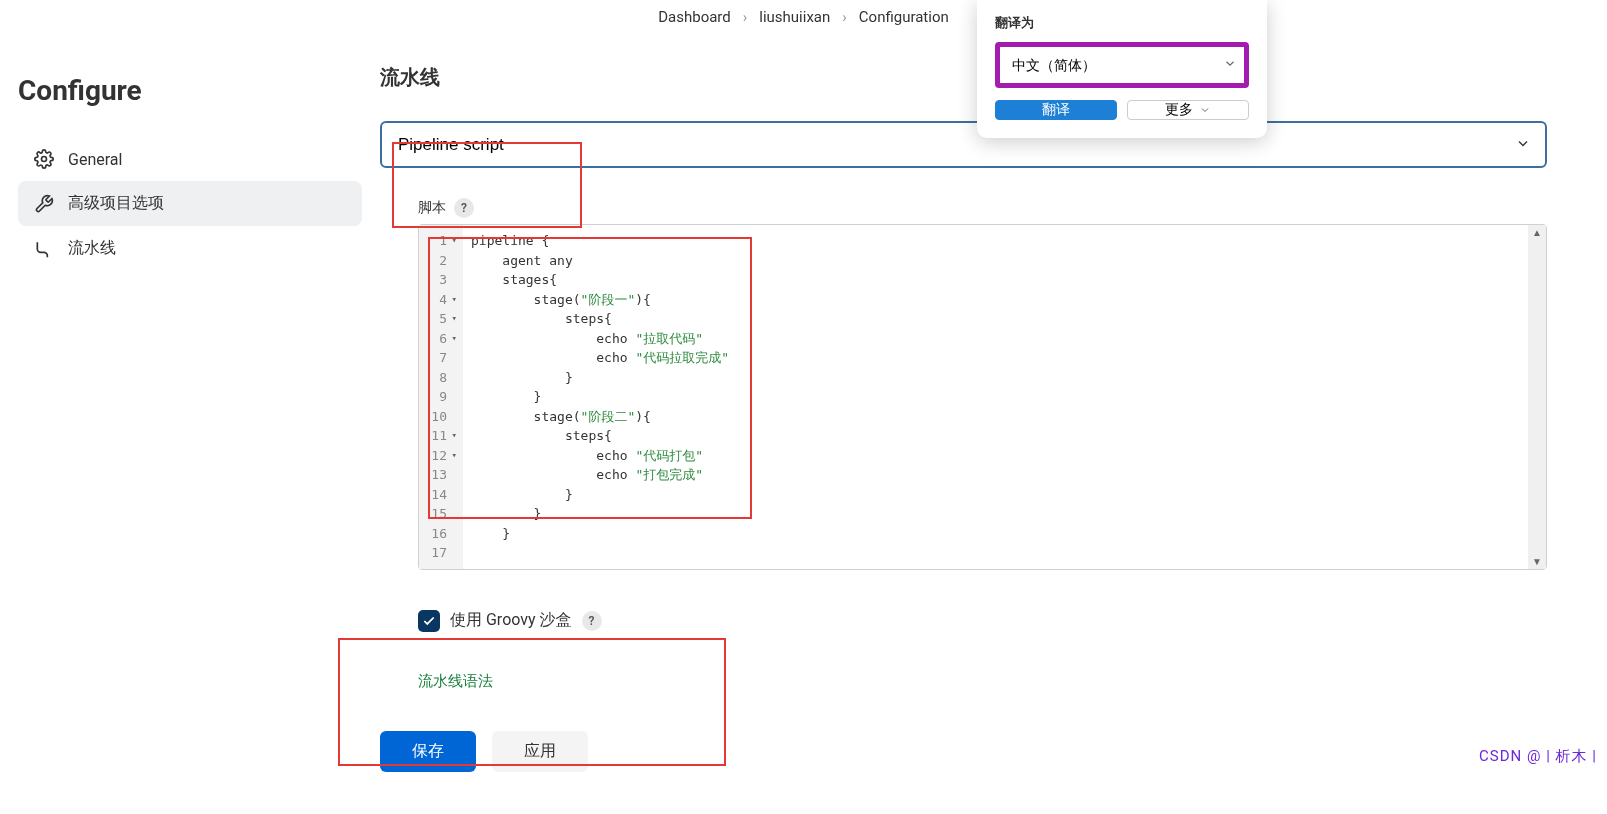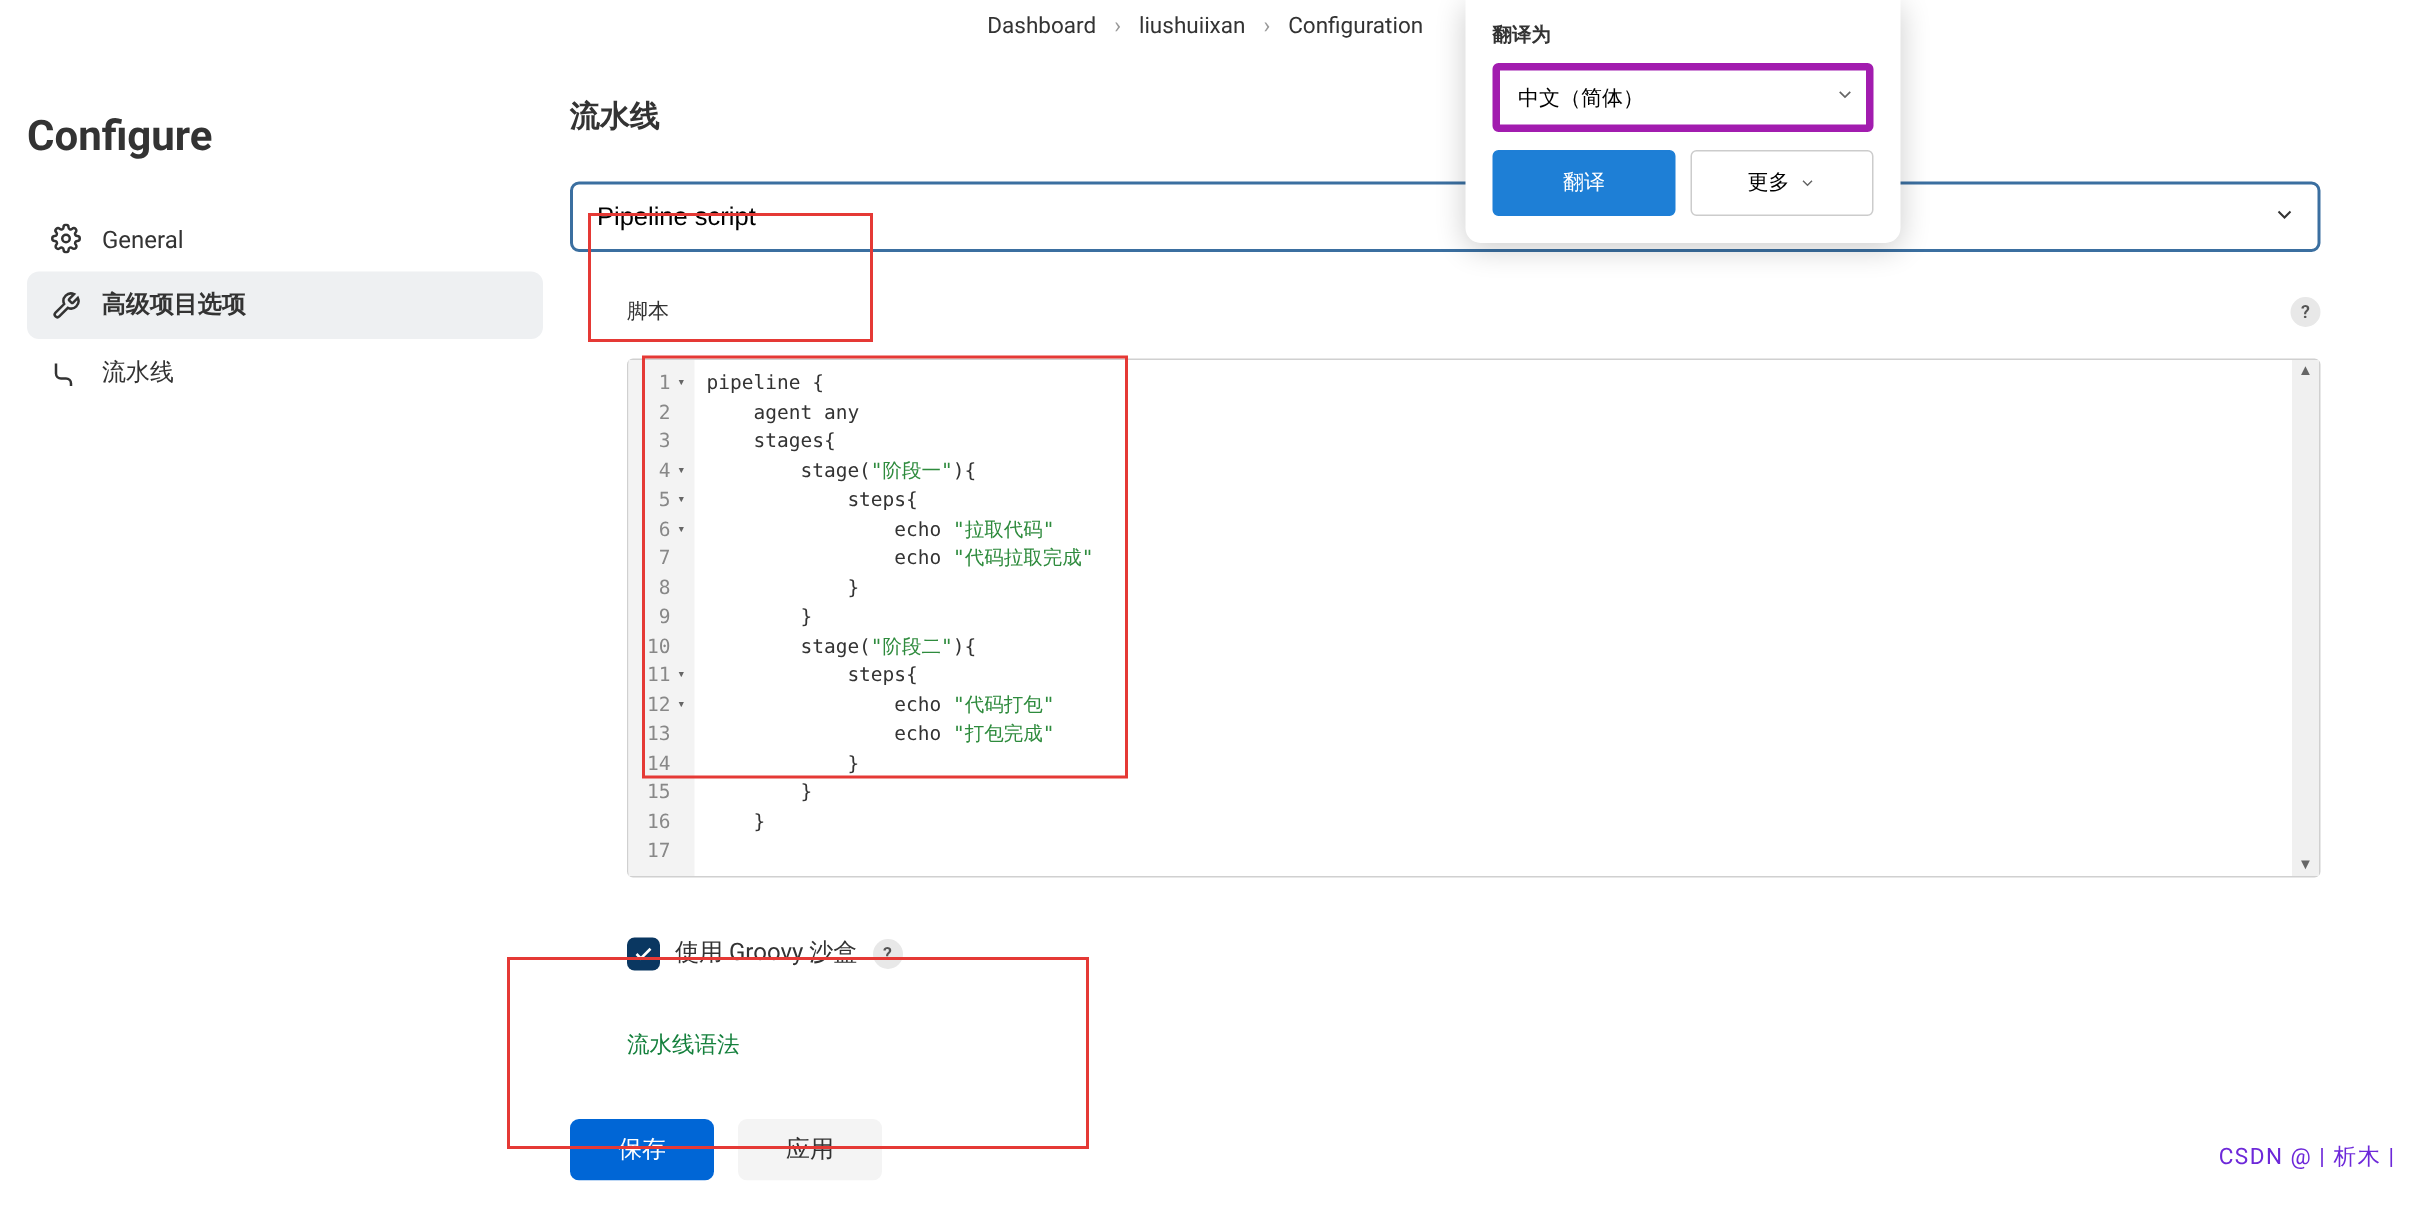--- a/index.html
+++ b/index.html
@@ -7,37 +7,37 @@
   
   .breadcrumb { display: flex; align-items: center; gap: 12px; padding: 8px 18px; font-size: 15px; color: #333; justify-content: center; }
   .breadcrumb a { color: #333; text-decoration: none; }
   .breadcrumb .sep { color: #999; }
   
   .layout { display: flex; }
   .sidebar { width: 380px; padding: 20px 18px; }
   .page-title { font-size: 28px; font-weight: 700; margin-bottom: 30px; margin-top: 20px; }
   
   .nav-item { display: flex; align-items: center; gap: 14px; padding: 12px 16px; border-radius: 8px; cursor: pointer; font-size: 16px; }
-  .nav-item.active { background: #eef0f2; font-weight: 700; }
+  .nav-item.active { background: #eef0f2; font-weight: 400; }
   .nav-icon { width: 20px; height: 20px; display: flex; align-items: center; justify-content: center; }
   
   .main { flex: 1; padding-top: 30px; padding-right: 60px; }
   .section-title { font-size: 20px; font-weight: 600; margin-bottom: 30px; }
   .field-label { font-size: 15px; margin-bottom: 8px; }
   
   .select-wrap { position: relative; }
   .select { width: 100%; padding: 12px 16px; border: 2px solid #3b6fa0; border-radius: 6px; font-size: 17px; background: #fff; appearance: none; }
   .select-caret { position: absolute; right: 16px; top: 50%; transform: translateY(-50%); pointer-events: none; }
   
   .red-box-1 { position: absolute; left: 392px; top: 142px; width: 190px; height: 86px; border: 2px solid #e53935; pointer-events: none; z-index: 5; }
   .red-box-2 { position: absolute; left: 428px; top: 237px; width: 324px; height: 282px; border: 2px solid #e53935; pointer-events: none; z-index: 5; }
   .red-box-3 { position: absolute; left: 338px; top: 638px; width: 388px; height: 128px; border: 2px solid #e53935; pointer-events: none; z-index: 5; }
   
   .editor-section { margin-top: 30px; margin-left: 38px; }
-  .script-label { display: flex; align-items: center; gap: 8px; margin-bottom: 21px; font-size: 14px; justify-content: space-between; }
+  .script-label { display: flex; align-items: center; gap: 8px; margin-bottom: 6px; font-size: 14px; }
   .help-badge { display: inline-flex; align-items: center; justify-content: center; width: 20px; height: 20px; border-radius: 50%; background: #e8e8e8; color: #555; font-size: 12px; font-weight: 600; }
   
   .code-editor { border: 1px solid #d0d0d0; border-radius: 4px; position: relative; background: #fff; }
   .code-body { display: flex; }
   .gutter { width: 44px; background: #f3f3f3; color: #888; text-align: right; padding: 6px 6px 6px 0; font-family: Menlo, Consolas, monospace; font-size: 13px; line-height: 1.5; user-select: none; }
   .gutter .ln { display: flex; justify-content: flex-end; align-items: center; gap: 2px; }
   .gutter .fold { font-size: 9px; color: #666; width: 8px; }
   .code { flex: 1; padding: 6px 8px; font-family: Menlo, Consolas, monospace; font-size: 13px; line-height: 1.5; white-space: pre; }
   .str { color: #2e8b3d; }
   .scroll-track { width: 18px; background: #f0f0f0; display: flex; flex-direction: column; justify-content: space-between; align-items: center; padding: 2px 0; }
@@ -53,21 +53,21 @@
   .btn { padding: 10px 32px; border-radius: 6px; border: none; font-size: 16px; cursor: pointer; }
   .btn-primary { background: #0066d6; color: #fff; font-weight: 500; }
   .btn-secondary { background: #f4f4f4; color: #333; }
   
   .translate-popup { position: absolute; top: 0; right: 340px; width: 290px; background: #fff; border-radius: 0 0 10px 10px; box-shadow: 0 4px 20px rgba(0,0,0,0.2); padding: 14px 18px 18px; z-index: 10; }
   .translate-title { font-size: 13px; font-weight: 600; margin-bottom: 10px; }
   .translate-select { width: 100%; padding: 10px 12px; border: 5px solid #a21caf; border-radius: 4px; font-size: 14px; appearance: none; background: #fff; position: relative; }
   .translate-select-wrap { position: relative; margin-bottom: 12px; }
   .translate-select-wrap .caret { position: absolute; right: 12px; top: 50%; transform: translateY(-50%); pointer-events: none; }
   .translate-btns { display: flex; gap: 10px; }
-  .t-btn { flex: 1; padding: 12px 0; border-radius: 4px; border: 1px solid #ccc; font-size: 14px; cursor: pointer; background: #fff; display: flex; align-items: center; justify-content: center; gap: 6px; text-align: center; }
+  .t-btn { flex: 1; padding: 0 0; border-radius: 4px; border: 1px solid #ccc; font-size: 14px; cursor: pointer; background: #fff; display: flex; align-items: center; justify-content: center; gap: 6px; text-align: center; }
   .t-btn.primary { background: #1e7fd6; color: #fff; border-color: #1e7fd6; }
   
   .watermark { position: absolute; right: 10px; bottom: 6px; color: #6d28d9; font-size: 15px; letter-spacing: 1px; }
 </style>
 </head>
 <body>
 
 <div class="breadcrumb">
   <a>Dashboard</a>
   <span class="sep">›</span>

